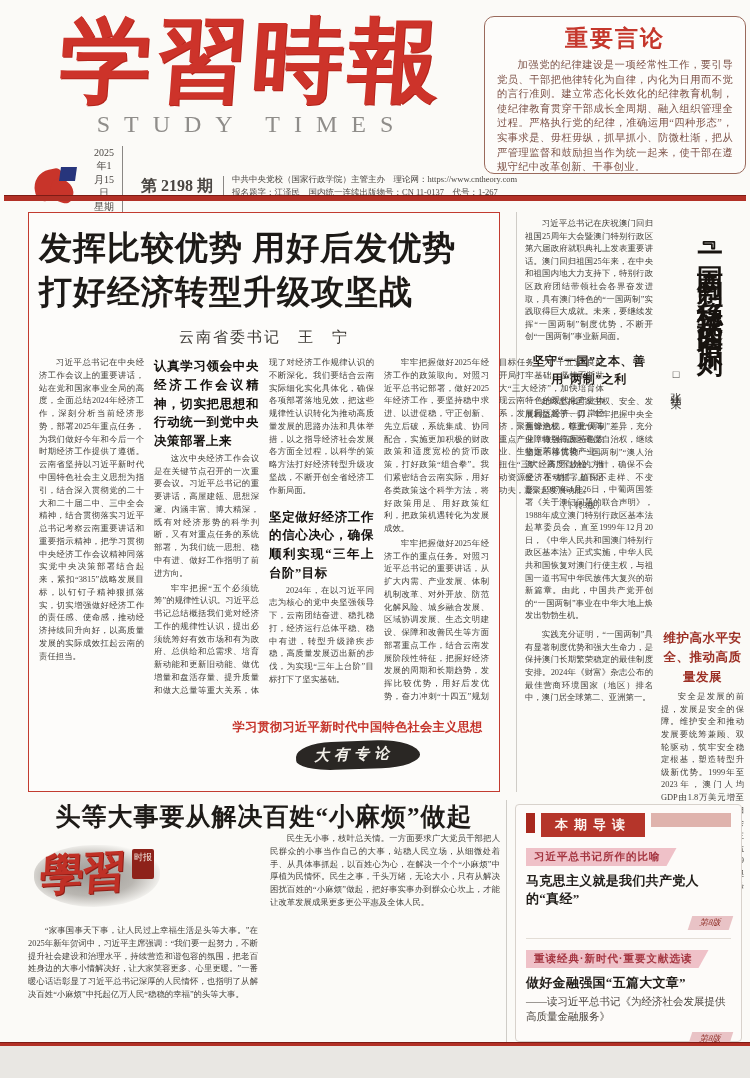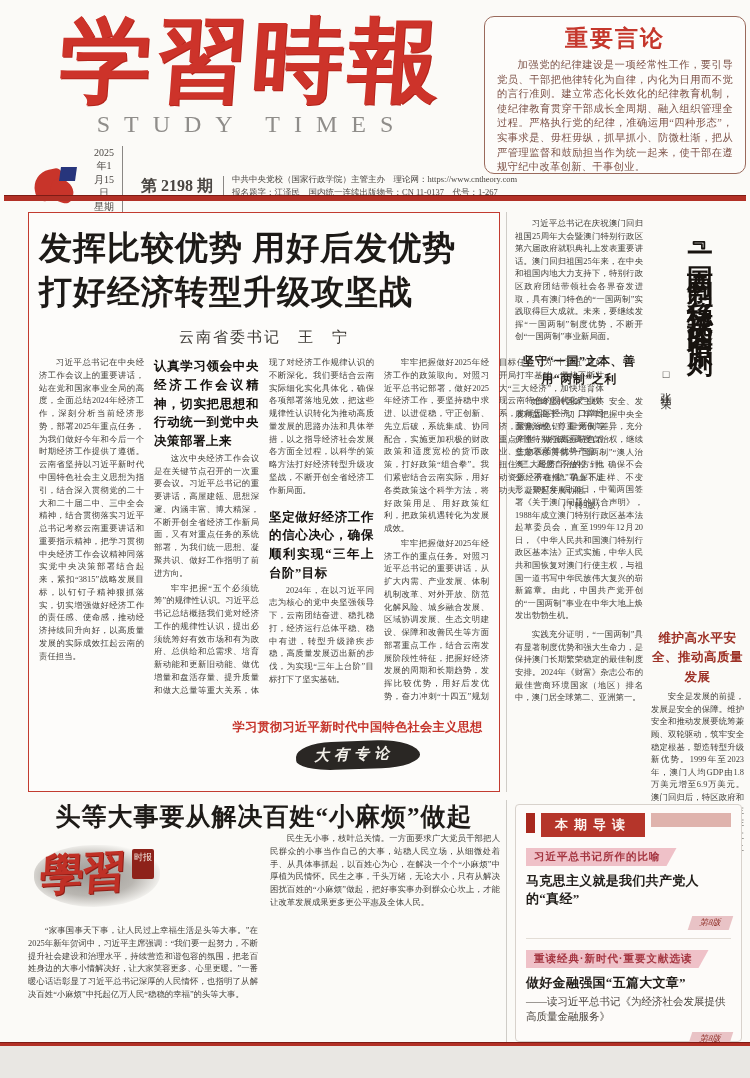--- a/index.html
+++ b/index.html
@@ -59,21 +59,21 @@
   .continued { text-align:right; font-size:8.4px; color:#43403c; }
   .banner-row { width:255px; margin:10px 4px 0 auto; text-align:center; }
   .banner-text { color:#c5342b; font-weight:bold; font-size:12.3px; font-family:"Liberation Sans",sans-serif; letter-spacing:.2px; }
   .stamp {
     display:inline-block; margin-top:5px; background:#2a2724; color:#f2efe9;
     font-size:15px; font-weight:bold; font-style:italic; letter-spacing:5px;
     padding:4px 26px 5px 18px; border-radius:46% 54% 50% 50% / 80% 90% 70% 60%;
     transform:rotate(-2deg);
   }
 
-  .right-art { flex:1; margin-left:6px; border-left:1px solid #cfccc7; padding:6px 2px 0 8px; display:flex; flex-direction:column; }
+  .right-art { flex:1; margin-left:16px; border-left:1px solid #cfccc7; padding:6px 2px 0 8px; display:flex; flex-direction:column; }
   .ra-top { display:flex; height:428px; }
   .ra-text { width:128px; font-size:8.4px; line-height:1.5; text-align:justify; color:#43403c; }
   .ra-text p { text-indent:2em; }
   .ra-subA { font-weight:bold; font-size:12px; color:#201c18; text-align:center; line-height:1.5; margin:8px 0; letter-spacing:.5px; }
   .ra-author { width:24px; writing-mode:vertical-rl; font-size:11px; color:#3a3633; padding-top:150px; margin-left:6px; letter-spacing:3px; }
   .ra-title {
     writing-mode:vertical-rl; font-size:26px; font-weight:bold; color:#17130f;
     letter-spacing:7px; line-height:1.25; margin-left:10px; padding-top:14px;
   }
   .ra-bottom { display:flex; margin-top:6px; flex:1; }
@@ -159,21 +159,21 @@
 
     <div class="main-box">
       <div class="headline">
         <div>发挥比较优势  用好后发优势</div>
         <div>打好经济转型升级攻坚战</div>
       </div>
       <div class="byline">云南省委书记　王　宁</div>
       <div class="main-cols">
         <p>习近平总书记在中央经济工作会议上的重要讲话，站在党和国家事业全局的高度，全面总结2024年经济工作，深刻分析当前经济形势，部署2025年重点任务，为我们做好今年和今后一个时期经济工作提供了遵循。云南省坚持以习近平新时代中国特色社会主义思想为指引，结合深入贯彻党的二十大和二十届二中、三中全会精神，结合贯彻落实习近平总书记考察云南重要讲话和重要指示精神，把学习贯彻中央经济工作会议精神同落实党中央决策部署结合起来，紧扣“3815”战略发展目标，以钉钉子精神狠抓落实，切实增强做好经济工作的责任感、使命感，推动经济持续回升向好，以高质量发展的实际成效扛起云南的责任担当。</p>
         <p class="sub1">认真学习领会中央经济工作会议精神，切实把思想和行动统一到党中央决策部署上来</p>
-        <p>这次中央经济工作会议是在关键节点召开的一次重要会议。习近平总书记的重要讲话，高屋建瓴、思想深邃、内涵丰富、博大精深，不断开创全省经济工作新局面，又有对重点任务的系统部署，为我们统一思想、凝聚共识、做好工作指明了前进方向。</p>
+        <p>这次中央经济工作会议是在关键节点召开的一次重要会议。习近平总书记的重要讲话，高屋建瓴、思想深邃、内涵丰富、博大精深，既有对经济形势的科学判断，又有对重点任务的系统部署，为我们统一思想、稳中有进、做好工作指明了前进方向。</p>
         <p>牢牢把握“五个必须统筹”的规律性认识。习近平总书记总结概括我们党对经济工作的规律性认识，提出必须统筹好有效市场和有为政府、总供给和总需求、培育新动能和更新旧动能、做优增量和盘活存量、提升质量和做大总量等重大关系，体现了对经济工作规律认识的不断深化。我们要结合云南实际细化实化具体化，确保各项部署落地见效，把这些规律性认识转化为推动高质量发展的思路办法和具体举措，以之指导经济社会发展各方面全过程，以科学的策略方法打好经济转型升级攻坚战，不断开创全省经济工作新局面。</p>
         <p class="sub1">坚定做好经济工作的信心决心，确保顺利实现“三年上台阶”目标</p>
         <p>2024年，在以习近平同志为核心的党中央坚强领导下，云南团结奋进、稳扎稳打，经济运行总体平稳、稳中有进，转型升级蹄疾步稳，高质量发展迈出新的步伐，为实现“三年上台阶”目标打下了坚实基础。</p>
         <p>牢牢把握做好2025年经济工作的政策取向。对照习近平总书记部署，做好2025年经济工作，要坚持稳中求进、以进促稳，守正创新、先立后破，系统集成、协同配合，实施更加积极的财政政策和适度宽松的货币政策，打好政策“组合拳”。我们紧密结合云南实际，用好各类政策这个科学方法，将好政策用足、用好政策红利，把政策机遇转化为发展成效。</p>
         <p>牢牢把握做好2025年经济工作的重点任务。对照习近平总书记的重要讲话，从扩大内需、产业发展、体制机制改革、对外开放、防范化解风险、城乡融合发展、区域协调发展、生态文明建设、保障和改善民生等方面部署重点工作，结合云南发展阶段性特征，把握好经济发展的周期和长期趋势，发挥比较优势，用好后发优势，奋力冲刺“十四五”规划目标任务，为“十五五”良好开局打牢基础。坚持不断壮大“三大经济”，加快培育体现云南特色的现代化产业体系，发展园区经济、口岸经济，聚焦绿色铝、硅光伏等重点产业，做强高原特色农业、生物医药等优势产业，扭住“三大经济”不放松，推动资源经济在“稳”字上下足功夫，凝聚起发展动能。</p>
         <p class="continued">（下转3版）</p>
       </div>
       <div class="banner-row">
         <div class="banner-text">学习贯彻习近平新时代中国特色社会主义思想</div>
         <span class="stamp">大有专论</span>

